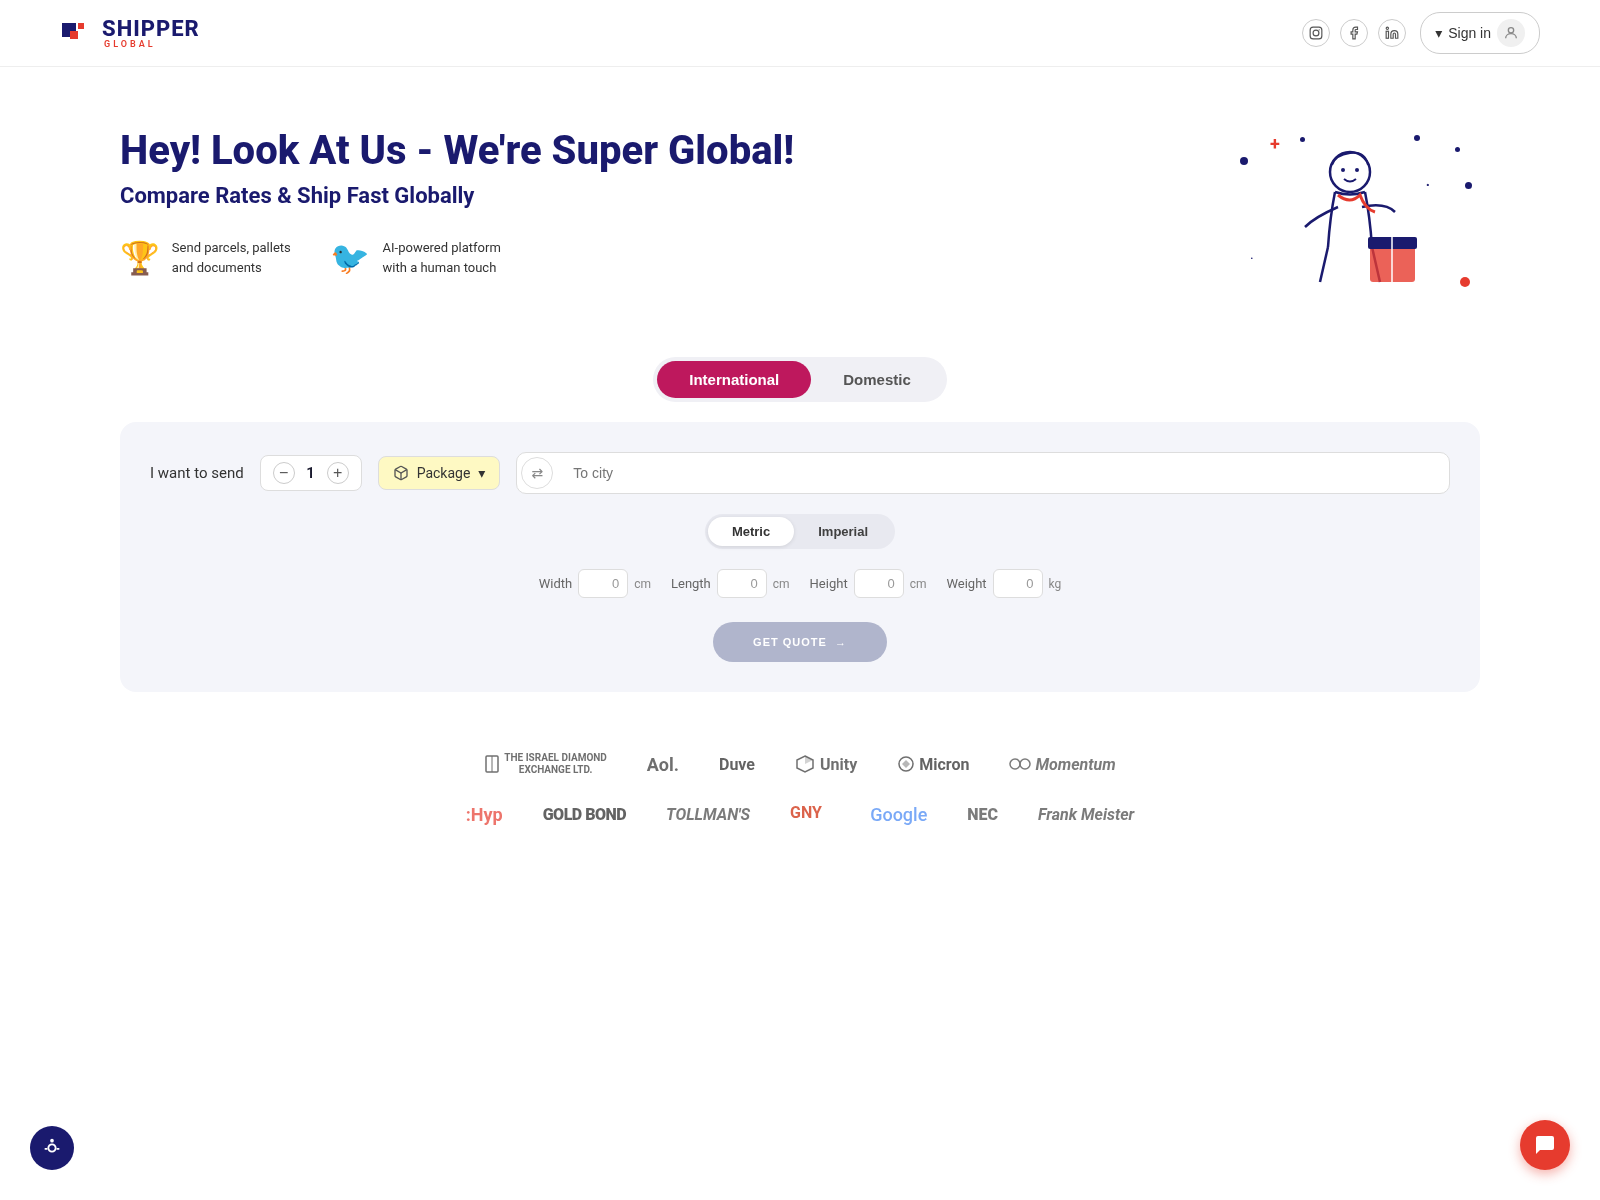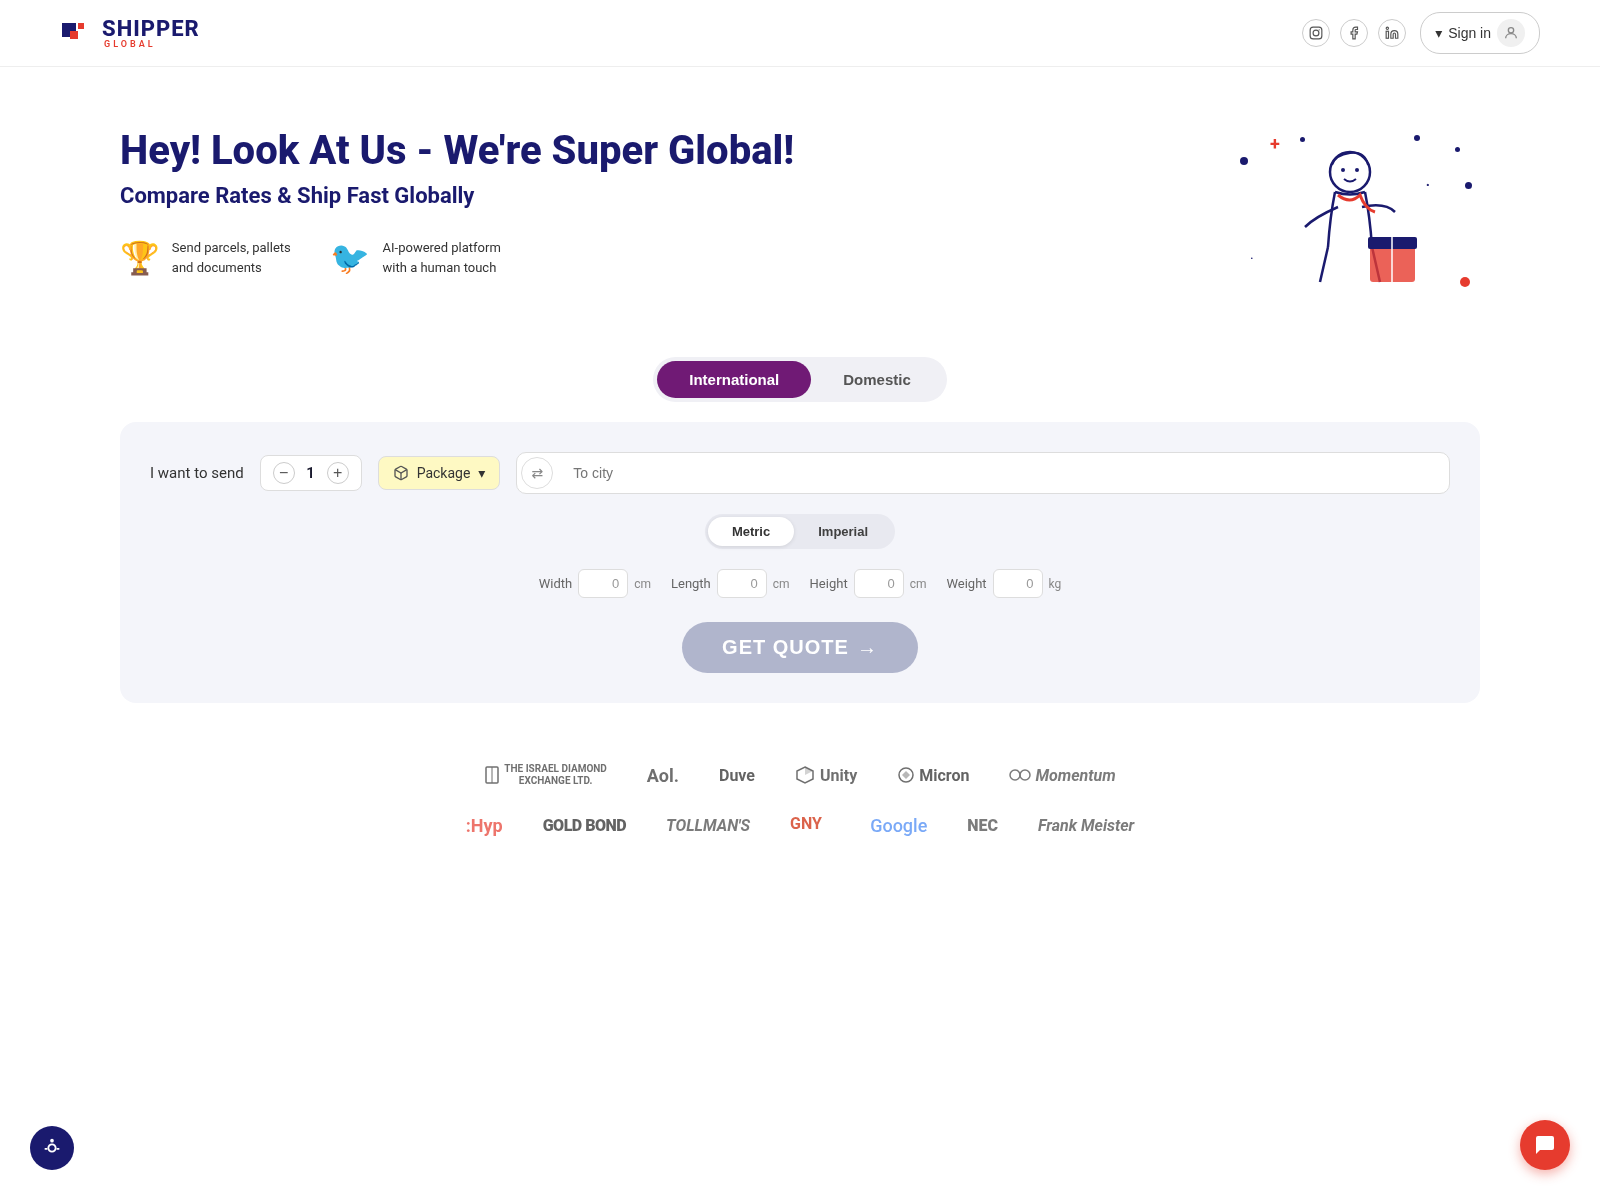--- a/index.html
+++ b/index.html
@@ -147,21 +147,21 @@
     .tab-btn {
       padding: 10px 32px;
       border-radius: 26px;
       border: none;
       font-size: 15px;
       font-weight: 600;
       cursor: pointer;
       transition: all 0.2s;
     }
     .tab-btn.active {
-      background: #701a75;
+      background: #be185d;
       color: #fff;
     }
     .tab-btn.inactive {
       background: transparent;
       color: #555;
     }
 
     .shipping-form {
       background: #f4f5fa;
       border-radius: 16px;
@@ -316,21 +316,21 @@
     .get-quote-btn {
       display: flex;
       justify-content: center;
     }
     .quote-btn {
       background: #b0b5cc;
       color: #fff;
       border: none;
       border-radius: 30px;
       padding: 14px 40px;
-      font-size: 20px;
+      font-size: 11px;
       font-weight: 700;
       cursor: pointer;
       display: flex;
       align-items: center;
       gap: 8px;
       letter-spacing: 1px;
     }
 
     
     .partners-section {

